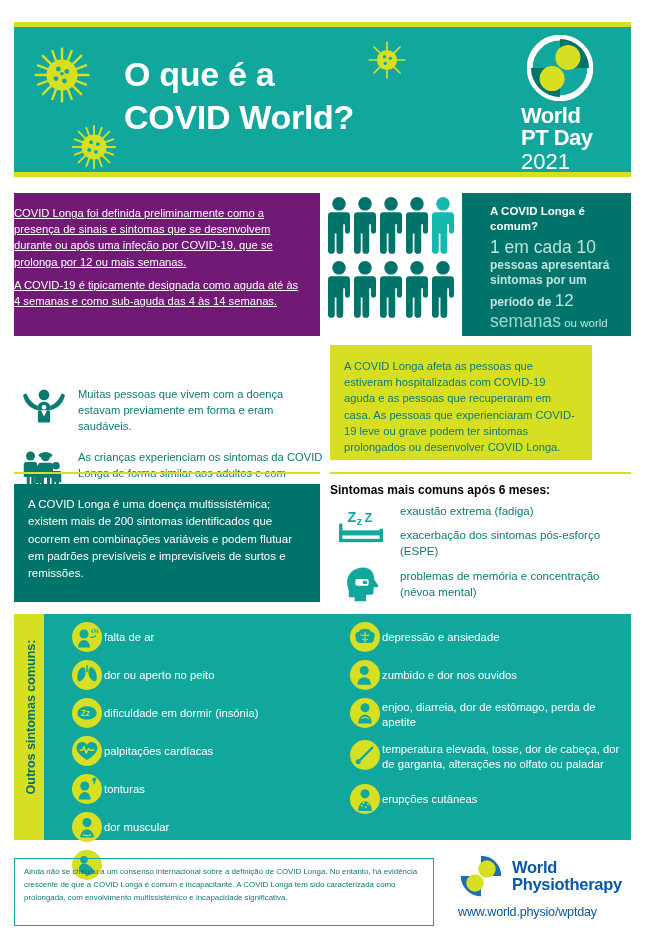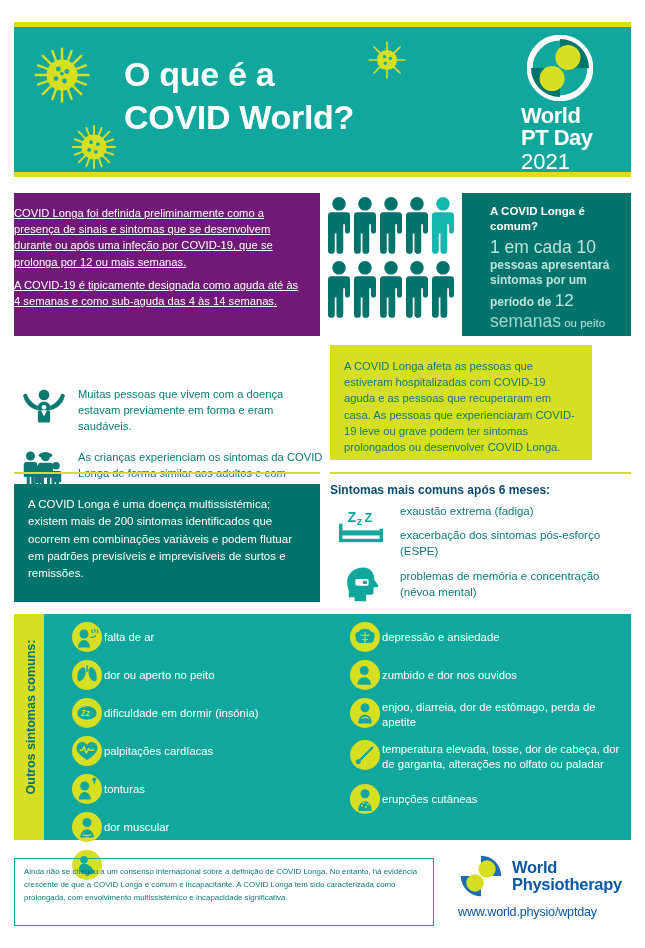--- a/index.html
+++ b/index.html
@@ -67,21 +67,21 @@
   .divider-left { position: absolute; left: 14px; top: 472px; width: 306px; height: 2px; background: #d7df23; }
   .divider-right { position: absolute; left: 330px; top: 472px; width: 301px; height: 2px; background: #d7df23; }
 
   
   .multi-box {
     position: absolute; left: 14px; top: 484px; width: 306px; height: 118px;
     background: #00736b; color: #fff; padding: 12px 14px 0 14px;
     font-size: 11.5px; line-height: 1.5;
   }
   .six-month { position: absolute; left: 330px; top: 483px; width: 301px; }
-  .six-title { color: #0c4a6e; font-weight: bold; font-size: 12px; margin-bottom: 6px; }
+  .six-title { color: #000000; font-weight: bold; font-size: 12px; margin-bottom: 6px; }
   .six-item { display: flex; gap: 8px; align-items: flex-start; margin-bottom: 2px; }
   .six-icon { flex: 0 0 62px; display: flex; justify-content: center; }
   .six-text { color: #0d7a72; font-size: 11.5px; line-height: 1.38; padding-top: 1px; }
   .six-group { position: relative; }
   .six-bedicon { position: absolute; left: 4px; top: 2px; }
   .six-headicon { position: absolute; left: 12px; top: 0px; }
 
   
   .symp-band { position: absolute; left: 14px; top: 614px; width: 617px; height: 226px; background: #12a79d; }
   .symp-strip { position: absolute; left: 0; top: 0; width: 30px; height: 226px; background: #d7df23; }
@@ -293,21 +293,21 @@
   </div>
 
   <div class="common-box">
     <div class="common-q">A COVID Longa é comum?</div>
     <div class="common-big">1 em cada 10</div>
     <div class="common-mid">pessoas apresentará sintomas por um</div>
     <div style="margin-top:2px;">
       <span class="common-mid">período de </span><span class="common-emph">12</span>
     </div>
     <div>
-      <span class="common-sem">semanas</span><span class="common-small"> ou peito</span>
+      <span class="common-sem">semanas</span><span class="common-small"> ou world</span>
     </div>
   </div>
 
   <div class="fact-list">
     <div class="fact-item">
       <div class="fact-icon">
         <svg width="46" height="42" viewBox="0 0 60 54">
             <g fill="#0d7a72">
           <circle cx="30" cy="10" r="7"></circle>
           <path d="M30 19c-5 0-8 3-8 7v4h16v-4c0-4-3-7-8-7z"></path>

